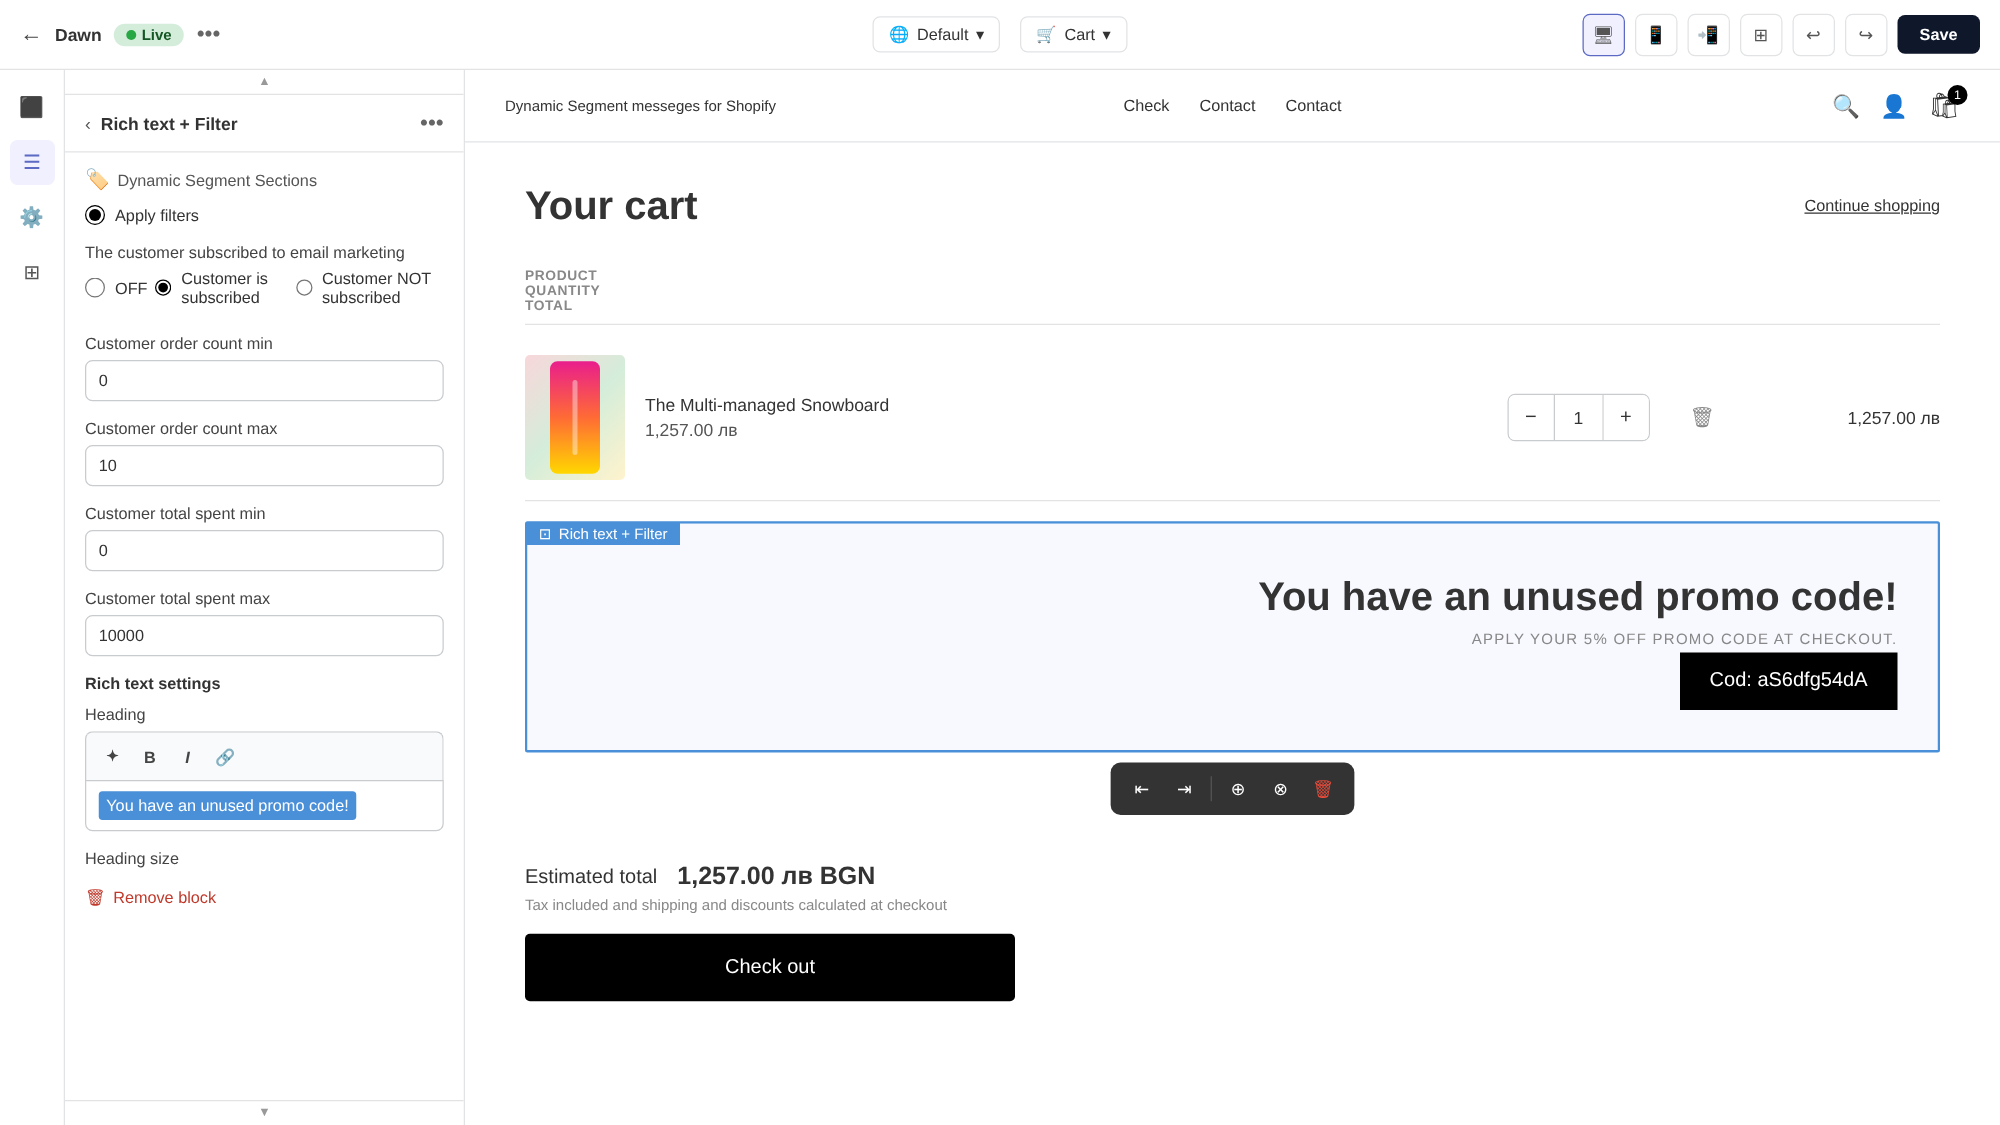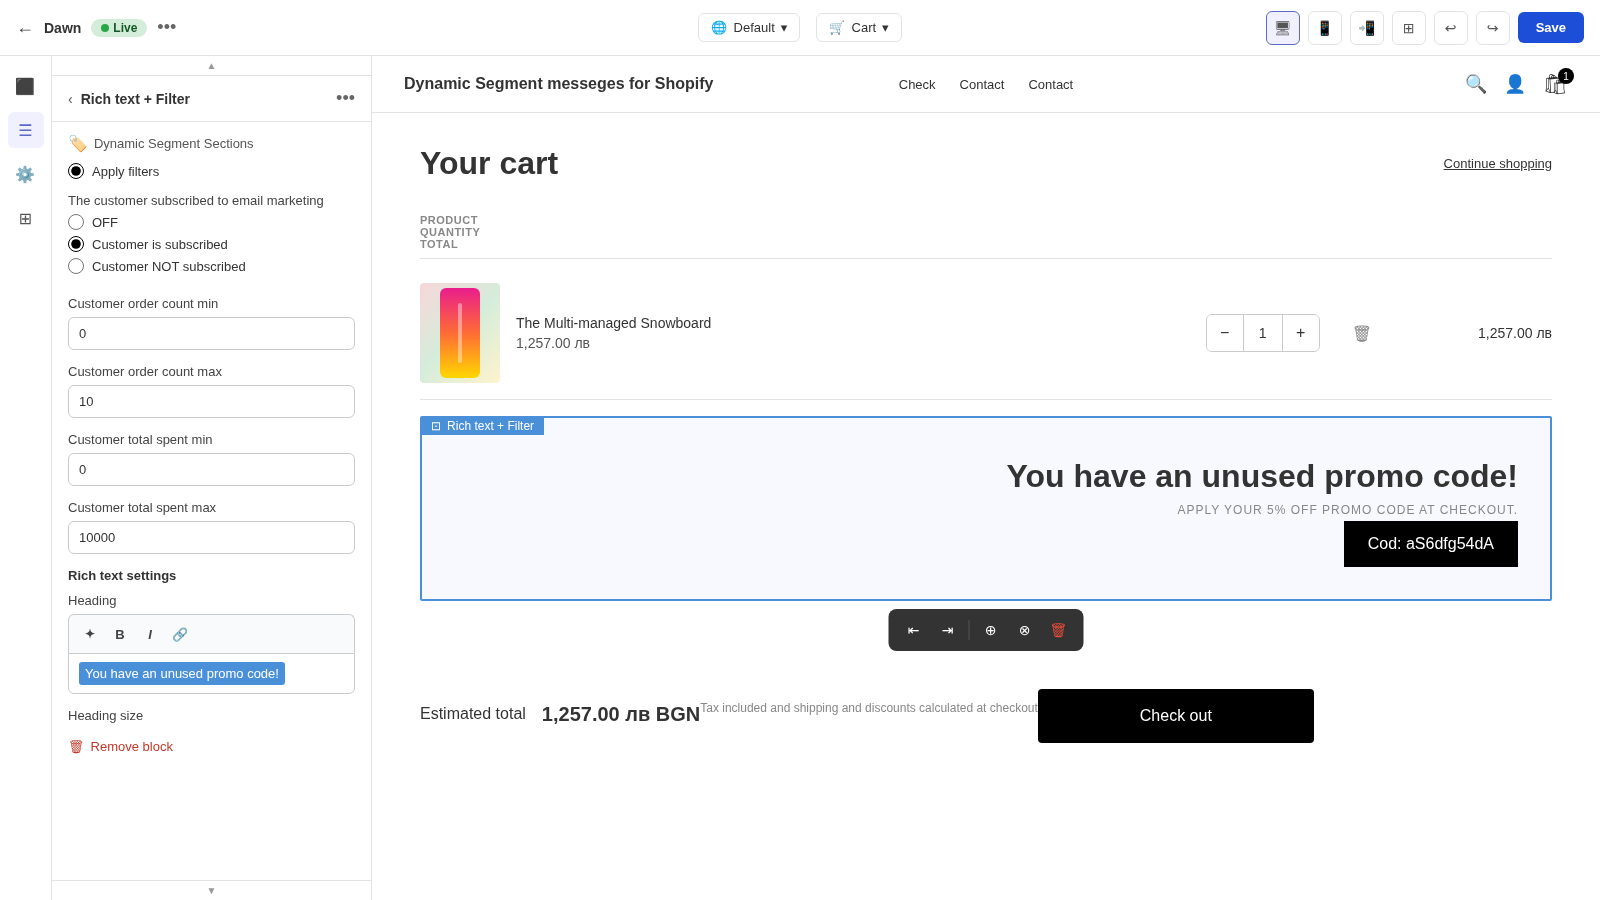--- a/index.html
+++ b/index.html
@@ -11,42 +11,42 @@
     .back-icon { font-size: 18px; color: #444; cursor: pointer; }
     .store-name { font-weight: 600; font-size: 14px; }
     .live-badge { background: #d4edda; color: #155724; border-radius: 20px; padding: 2px 10px; font-size: 12px; font-weight: 600; display: flex; align-items: center; gap: 4px; }
     .live-dot { width: 8px; height: 8px; border-radius: 50%; background: #28a745; }
     .more-btn { font-size: 18px; color: #666; cursor: pointer; }
     .top-bar-center { display: flex; align-items: center; gap: 16px; }
     .center-btn { display: flex; align-items: center; gap: 6px; padding: 6px 12px; border: 1px solid #e1e3e5; border-radius: 6px; background: #fff; cursor: pointer; font-size: 13px; color: #333; }
     .top-bar-right { display: flex; align-items: center; gap: 8px; flex: 1; justify-content: flex-end; }
     .icon-btn { width: 34px; height: 34px; border-radius: 6px; border: 1px solid #e1e3e5; background: #fff; display: flex; align-items: center; justify-content: center; cursor: pointer; font-size: 14px; color: #555; }
     .icon-btn.active { background: #f0f0ff; border-color: #5c6ac4; }
-    .save-btn { background: #1d4ed8; color: #fff; padding: 8px 18px; border-radius: 6px; font-size: 13px; font-weight: 600; cursor: pointer; border: none; }
+    .save-btn { background: #0f172a; color: #fff; padding: 8px 18px; border-radius: 6px; font-size: 13px; font-weight: 600; cursor: pointer; border: none; }
 
     
     .main-layout { display: flex; flex: 1; overflow: hidden; }
 
     
     .icon-bar { width: 52px; background: #fff; border-right: 1px solid #e1e3e5; display: flex; flex-direction: column; align-items: center; padding: 12px 0; gap: 8px; flex-shrink: 0; }
     .icon-bar-item { width: 36px; height: 36px; border-radius: 6px; display: flex; align-items: center; justify-content: center; cursor: pointer; font-size: 16px; color: #555; }
     .icon-bar-item.active { background: #f0f0ff; color: #5c6ac4; }
 
     
     .sidebar { width: 320px; background: #fff; border-right: 1px solid #e1e3e5; display: flex; flex-direction: column; overflow: hidden; flex-shrink: 0; }
     .sidebar-header { padding: 12px 16px; border-bottom: 1px solid #e1e3e5; display: flex; align-items: center; justify-content: space-between; }
     .sidebar-header-left { display: flex; align-items: center; gap: 8px; }
     .sidebar-header-title { font-weight: 600; font-size: 14px; }
     .sidebar-header-more { color: #666; cursor: pointer; font-size: 18px; }
     .sidebar-content { flex: 1; overflow-y: auto; padding: 12px 16px; }
     .sidebar-section-title { font-size: 13px; color: #555; display: flex; align-items: center; gap: 6px; margin-bottom: 10px; }
     .section-icon { font-size: 16px; }
 
     .filter-section { margin-bottom: 14px; }
-    .radio-group { display: flex; flex-direction: column; gap: 6px; margin-bottom: 22px; }
+    .radio-group { display: flex; flex-direction: row; gap: 6px; margin-bottom: 22px; }
     .radio-item { display: flex; align-items: center; gap: 8px; cursor: pointer; font-size: 13px; }
     .radio-item input[type="radio"] { width: 16px; height: 16px; accent-color: #000; cursor: pointer; }
 
     .field-group { margin-bottom: 14px; }
     .field-label { font-size: 13px; color: #444; margin-bottom: 6px; }
     .field-input { width: 100%; border: 1px solid #c9cccf; border-radius: 6px; padding: 8px 10px; font-size: 13px; color: #333; }
 
     .rich-text-section { margin-top: 8px; }
     .rich-text-title { font-size: 13px; font-weight: 600; margin-bottom: 10px; }
     .rich-text-label { font-size: 13px; color: #444; margin-bottom: 6px; }
@@ -57,21 +57,21 @@
 
     .remove-block-btn { display: flex; align-items: center; gap: 6px; color: #c0392b; font-size: 13px; cursor: pointer; padding: 8px 0; margin-top: 8px; }
     .scroll-arrow { color: #999; font-size: 10px; cursor: pointer; }
 
     
     .preview { flex: 1; overflow-y: auto; background: #f6f6f7; }
     .preview-inner { background: #fff; min-height: 100%; }
 
     
     .shop-header { display: flex; align-items: center; padding: 16px 32px; border-bottom: 1px solid #e1e3e5; }
-    .shop-logo { font-size: 16px; font-weight: 700; flex: 1; }
+    .shop-logo { font-size: 12px; font-weight: 400; flex: 1; }
     .shop-nav { display: flex; gap: 24px; align-items: center; flex: 1; justify-content: center; }
     .shop-nav-item { font-size: 13px; color: #333; cursor: pointer; text-decoration: none; }
     .shop-nav-actions { display: flex; gap: 16px; align-items: center; flex: 1; justify-content: flex-end; }
     .cart-icon-wrapper { position: relative; }
     .cart-badge { position: absolute; top: -4px; right: -6px; background: #000; color: #fff; border-radius: 50%; width: 16px; height: 16px; font-size: 10px; display: flex; align-items: center; justify-content: center; }
 
     
     .cart-page { padding: 32px 48px; }
     .cart-header-row { display: flex; align-items: center; justify-content: space-between; margin-bottom: 24px; }
     .cart-title { font-size: 32px; font-weight: 600; }
@@ -101,26 +101,26 @@
     .promo-subtext { font-size: 12px; color: #888; text-transform: uppercase; letter-spacing: 1px; margin-top: 8px; text-align: center; }
     .promo-code-btn { background: #000000; color: #fff; padding: 14px 24px; font-size: 16px; font-weight: 500; margin-top: 4px; cursor: pointer; border: none; }
 
     
     .float-toolbar { position: absolute; background: #333; border-radius: 8px; padding: 6px 10px; display: flex; gap: 4px; align-items: center; }
     .float-toolbar-btn { width: 30px; height: 30px; border-radius: 4px; border: none; background: transparent; color: #fff; cursor: pointer; font-size: 14px; display: flex; align-items: center; justify-content: center; }
     .float-toolbar-btn.danger { color: #e74c3c; }
     .float-toolbar-divider { width: 1px; height: 20px; background: #555; margin: 0 2px; }
 
     
-    .cart-summary { padding: 16px 0; display: flex; flex-direction: row; align-items: center; margin-top: 8px; }
+    .cart-summary { padding: 16px 0; display: flex; flex-direction: column; align-items: flex-start; margin-top: 8px; }
     .estimated-total-row { display: flex; align-items: center; gap: 16px; margin-bottom: 4px; }
     .estimated-label { font-size: 16px; font-weight: 500; }
     .estimated-value { font-size: 20px; font-weight: 600; }
     .tax-note { font-size: 12px; color: #888; text-align: right; margin-bottom: 16px; }
-    .checkout-btn { background: #000; color: #fff; padding: 18px 0; font-size: 16px; font-weight: 500; cursor: pointer; border: none; width: 276px; border-radius: 4px; text-align: center; }
+    .checkout-btn { background: #000; color: #fff; padding: 18px 0; font-size: 16px; font-weight: 500; cursor: pointer; border: none; width: 392px; border-radius: 4px; text-align: center; }
 
     .heading-size-label { font-size: 13px; color: #444; margin-top: 14px; margin-bottom: 6px; }
   </style>
 </head>
 <body>
 
 <div class="top-bar">
   <div class="top-bar-left">
     <span class="back-icon">←</span>
     <span class="store-name">Dawn</span>

